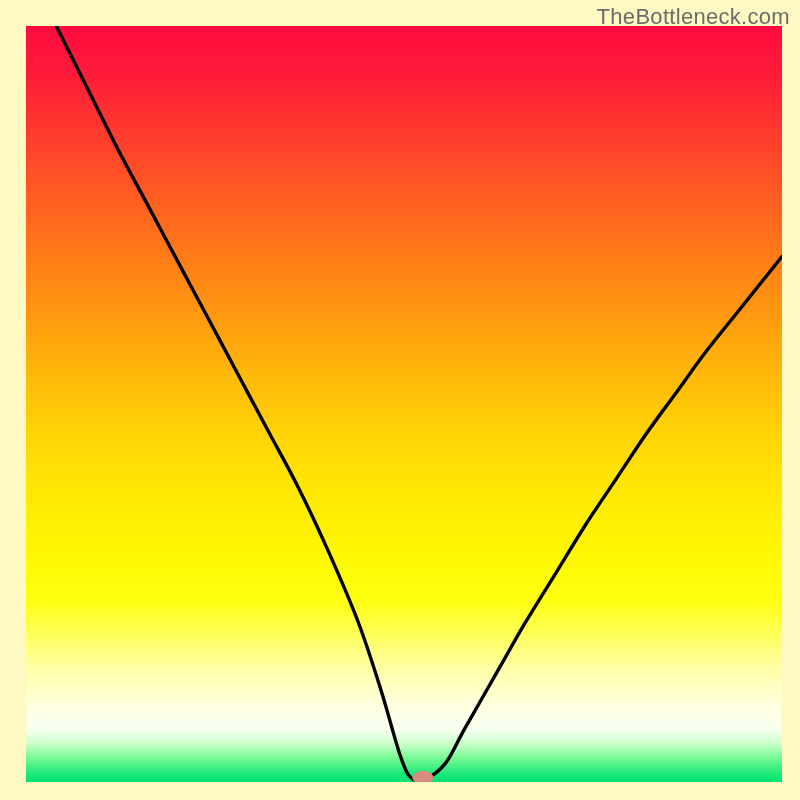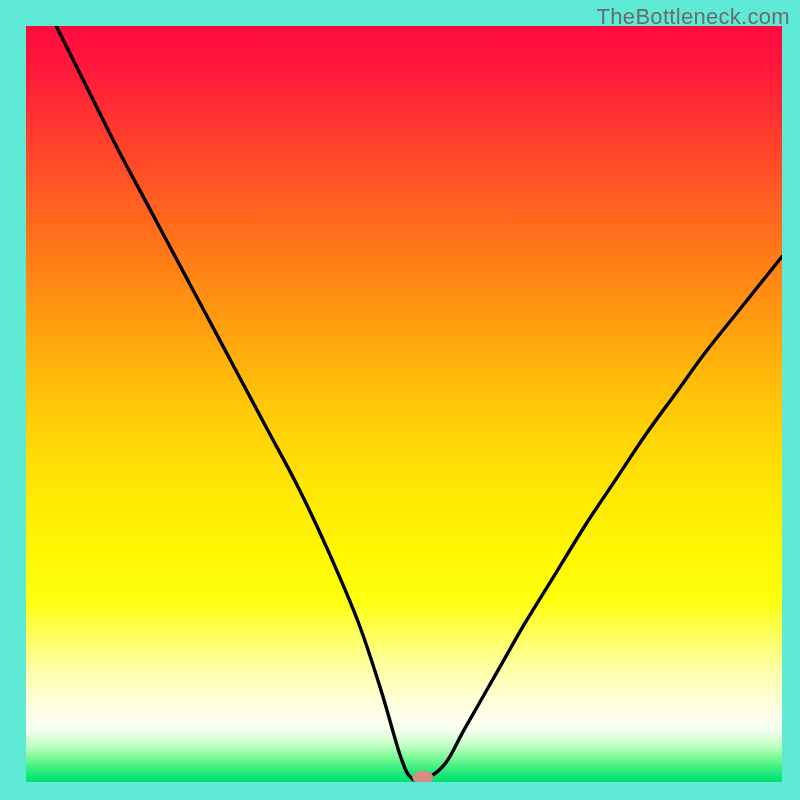--- a/index.html
+++ b/index.html
@@ -8,21 +8,21 @@
     width: 800px;
     height: 800px;
     background: #000;
     overflow: hidden;
     font-family: Arial, Helvetica, sans-serif;
   }
   .frame {
     position: relative;
     width: 800px;
     height: 800px;
-    background: #5eead4;
+    background: #fef9c3;
   }
   .watermark {
     position: absolute;
     top: 4px;
     right: 10px;
     color: #6c6c6c;
     font-size: 22px;
     font-weight: 500;
     letter-spacing: 0.3px;
     z-index: 5;

